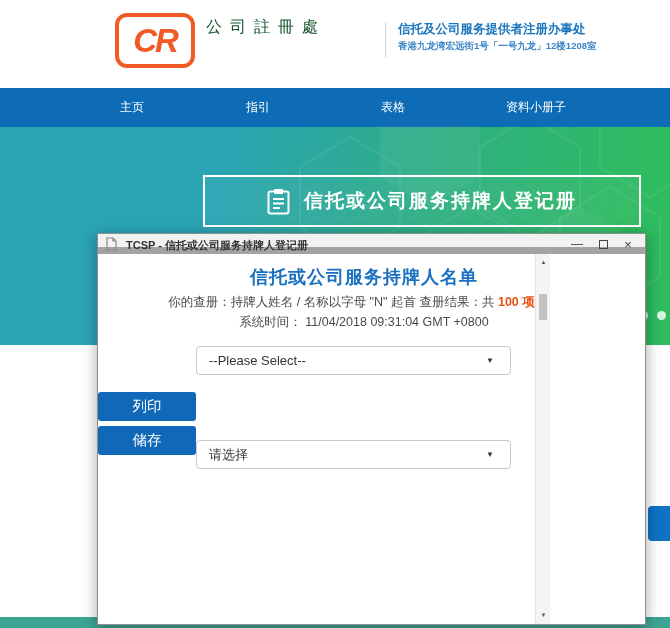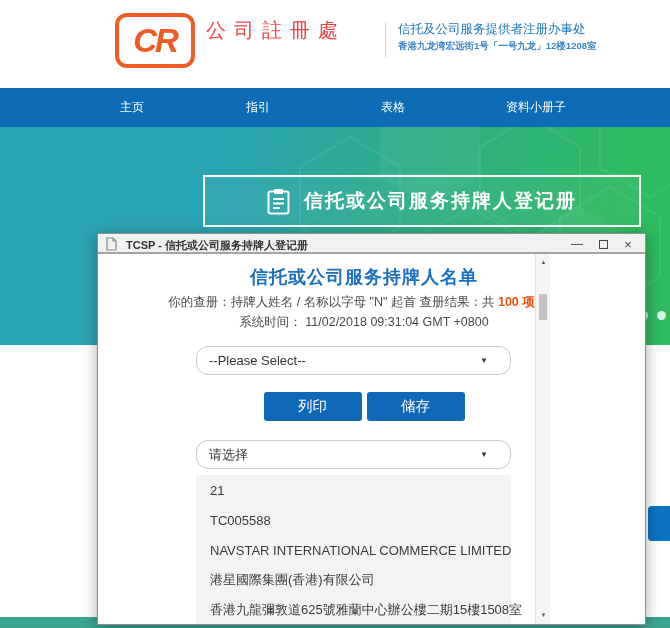--- a/index.html
+++ b/index.html
@@ -5,24 +5,24 @@
   * { margin:0; padding:0; box-sizing:border-box; }
   html,body { width:670px; height:628px; overflow:hidden; }
   body { font-family:"Liberation Sans","DejaVu Sans",sans-serif; background:#fff; position:relative; }
 
   
   .header { position:absolute; left:0; top:0; width:668px; height:88px; background:#fff; }
   .logo-box { position:absolute; left:115px; top:13px; width:80px; height:55px;
               border:4px solid #f15a24; border-radius:12px; background:#fff;
               display:flex; align-items:center; justify-content:center; }
   .logo-text { color:#f15a24; font-weight:900; font-style:italic; font-size:33px; letter-spacing:-2px; }
-  .brand-cn { position:absolute; left:206px; top:17px; font-size:20px; color:#ef4444; letter-spacing:8px; }
+  .brand-cn { position:absolute; left:206px; top:17px; font-size:16px; color:#14532d; letter-spacing:8px; }
   .brand-en { position:absolute; left:206px; top:44px; font-size:17px; font-weight:bold; color:#333; }
   .header-divider { position:absolute; left:385px; top:22px; width:1px; height:36px; background:#c9d6e2; }
-  .office-name { position:absolute; left:398px; top:21px; font-size:12.5px; font-weight:normal; color:#1b75bc; }
+  .office-name { position:absolute; left:398px; top:21px; font-size:12.5px; font-weight:bold; color:#1b75bc; }
   .office-address { position:absolute; left:398px; top:40px; font-size:9.5px; font-weight:bold; color:#3c86c6; }
 
   
   .nav { position:absolute; left:0; top:88px; width:670px; height:39px; background:#0d6cb5; }
   .nav-item { position:absolute; top:0; height:39px; display:flex; align-items:center;
               color:#fff; font-size:12px; cursor:pointer; }
 
   
   .banner { position:absolute; left:0; top:127px; width:670px; height:218px;
             background:linear-gradient(100deg,#2ba4b4 0%,#2ba4b4 32%,#2eae87 60%,#2fbb60 92%); overflow:hidden; }
@@ -37,21 +37,21 @@
   
   .white-section { position:absolute; left:0; top:345px; width:670px; height:272px; background:#fff; }
   .footer-bar { position:absolute; left:0; top:617px; width:670px; height:11px; background:#3ba493; }
   .blue-chip { position:absolute; left:648px; top:506px; width:22px; height:35px;
                background:#0e72c4; border-radius:4px 0 0 4px; }
 
   
   .modal { position:absolute; left:97px; top:233px; width:549px; height:392px;
            background:#fff; border:1px solid #8f8f8f; box-shadow:0 3px 14px rgba(0,0,0,0.35); }
   .titlebar { position:absolute; left:0; top:0; width:100%; height:20px; background:#f1f1f1;
-              border-bottom:2px solid #a3a3a3; }
+              border-bottom:7px solid #a3a3a3; }
   .doc-icon { position:absolute; left:8px; top:3px; }
   .modal-title { position:absolute; left:28px; top:4px; font-size:11px; font-weight:bold; color:#333; }
   .win-btn { position:absolute; top:0; width:24px; height:20px; display:flex; align-items:center;
              justify-content:center; cursor:pointer; color:#444; }
   .btn-min { right:56px; font-size:12px; }
   .btn-max { right:30px; }
   .btn-max .sq { width:9px; height:9px; border:1.5px solid #444; }
   .btn-close { right:5px; font-size:13px; }
 
   .modal-body { position:absolute; left:0; top:20px; width:452px; height:370px; background:#fff; overflow:hidden; }
@@ -64,26 +64,26 @@
   .scroll-thumb { position:absolute; left:3px; top:40px; width:8px; height:26px; background:#c2c2c2; cursor:pointer; }
 
   
   .m-heading { position:absolute; left:0; top:11px; width:532px; text-align:center;
                font-size:18px; font-weight:bold; color:#1a70c0; letter-spacing:1px; }
   .m-subtitle { position:absolute; left:0; top:40px; width:532px; text-align:center; font-size:12.5px; color:#4a4a4a; }
   .m-count { color:#e8500f; font-weight:bold; }
   .m-systime { position:absolute; left:0; top:60px; width:532px; text-align:center; font-size:12.5px; color:#4a4a4a; }
 
   .select-box { position:absolute; left:98px; width:315px; height:29px; background:#fff;
-                border:1px solid #c9c9c9; border-radius:12px; display:flex; align-items:center;
-                padding:0 22px 0 12px; font-size:13px; color:#333; cursor:pointer; }
+                border:1px solid #c9c9c9; border-radius:4px; display:flex; align-items:center;
+                padding:0 16px 0 12px; font-size:13px; color:#333; cursor:pointer; }
   .select1 { top:92px; } .select2 { top:186px; }
   .select-caret { margin-left:auto; font-size:8px; color:#333; }
 
-  .btn-row { position:absolute; left:0; top:138px; width:532px; display:flex; justify-content:center; gap:5px; }
+  .btn-row { position:absolute; left:0; top:138px; width:532px; display:flex; justify-content:center; gap:5px;flex-direction:column; }
   .action-btn { width:98px; height:29px; background:#1268b8; color:#fff; font-size:14.5px;
                 border:none; border-radius:3px; cursor:pointer; font-family:inherit; }
 
   .record-list { position:absolute; left:98px; top:221px; width:315px; background:#f3f3f3; }
   .record-row { height:30px; display:flex; align-items:center; padding-left:14px;
                 font-size:13px; color:#3a3a3a; white-space:nowrap; }
 </style>
 </head>
 <body>
 
@@ -148,44 +148,37 @@
         <span class="sq"></span>
       </span>
     <span class="win-btn btn-close">×</span>
   </div>
 
   <div class="modal-body">
     <div class="m-heading">信托或公司服务持牌人名单</div>
 
     <div class="m-subtitle"><span>你的查册：持牌人姓名 / 名称以字母 "N" 起首 查册结果：共 </span><span class="m-count">100 项纪录</span></div>
 
-    <div class="m-systime"><span>系统时间：</span> <span>11/02/2018 09:31:04 GMT +0800</span></div>
+    <div class="m-systime"><span>系统时间：</span> <span>11/04/2018 09:31:04 GMT +0800</span></div>
 
     <div class="select-box select1">
       <span>--Please Select--</span>
       <span class="select-caret">▼</span>
     </div>
 
     <div class="btn-row">
       <button class="action-btn">列印</button>
       <button class="action-btn">储存</button>
     </div>
 
     <div class="select-box select2">
       <span>请选择</span>
       <span class="select-caret">▼</span>
     </div>
 
-    <div class="record-list">
-      <div class="record-row">21</div>
-      <div class="record-row">TC005588</div>
-      <div class="record-row">NAVSTAR INTERNATIONAL COMMERCE LIMITED</div>
-      <div class="record-row">港星國際集團(香港)有限公司</div>
-      <div class="record-row">香港九龍彌敦道625號雅蘭中心辦公樓二期15樓1508室</div>
-    </div>
 
     <div class="scrollbar">
       <div class="scroll-arrow scroll-up">▲</div>
       <div class="scroll-thumb"></div>
       <div class="scroll-arrow scroll-down">▼</div>
     </div>
   </div>
 </div>
 
 </body></html>

